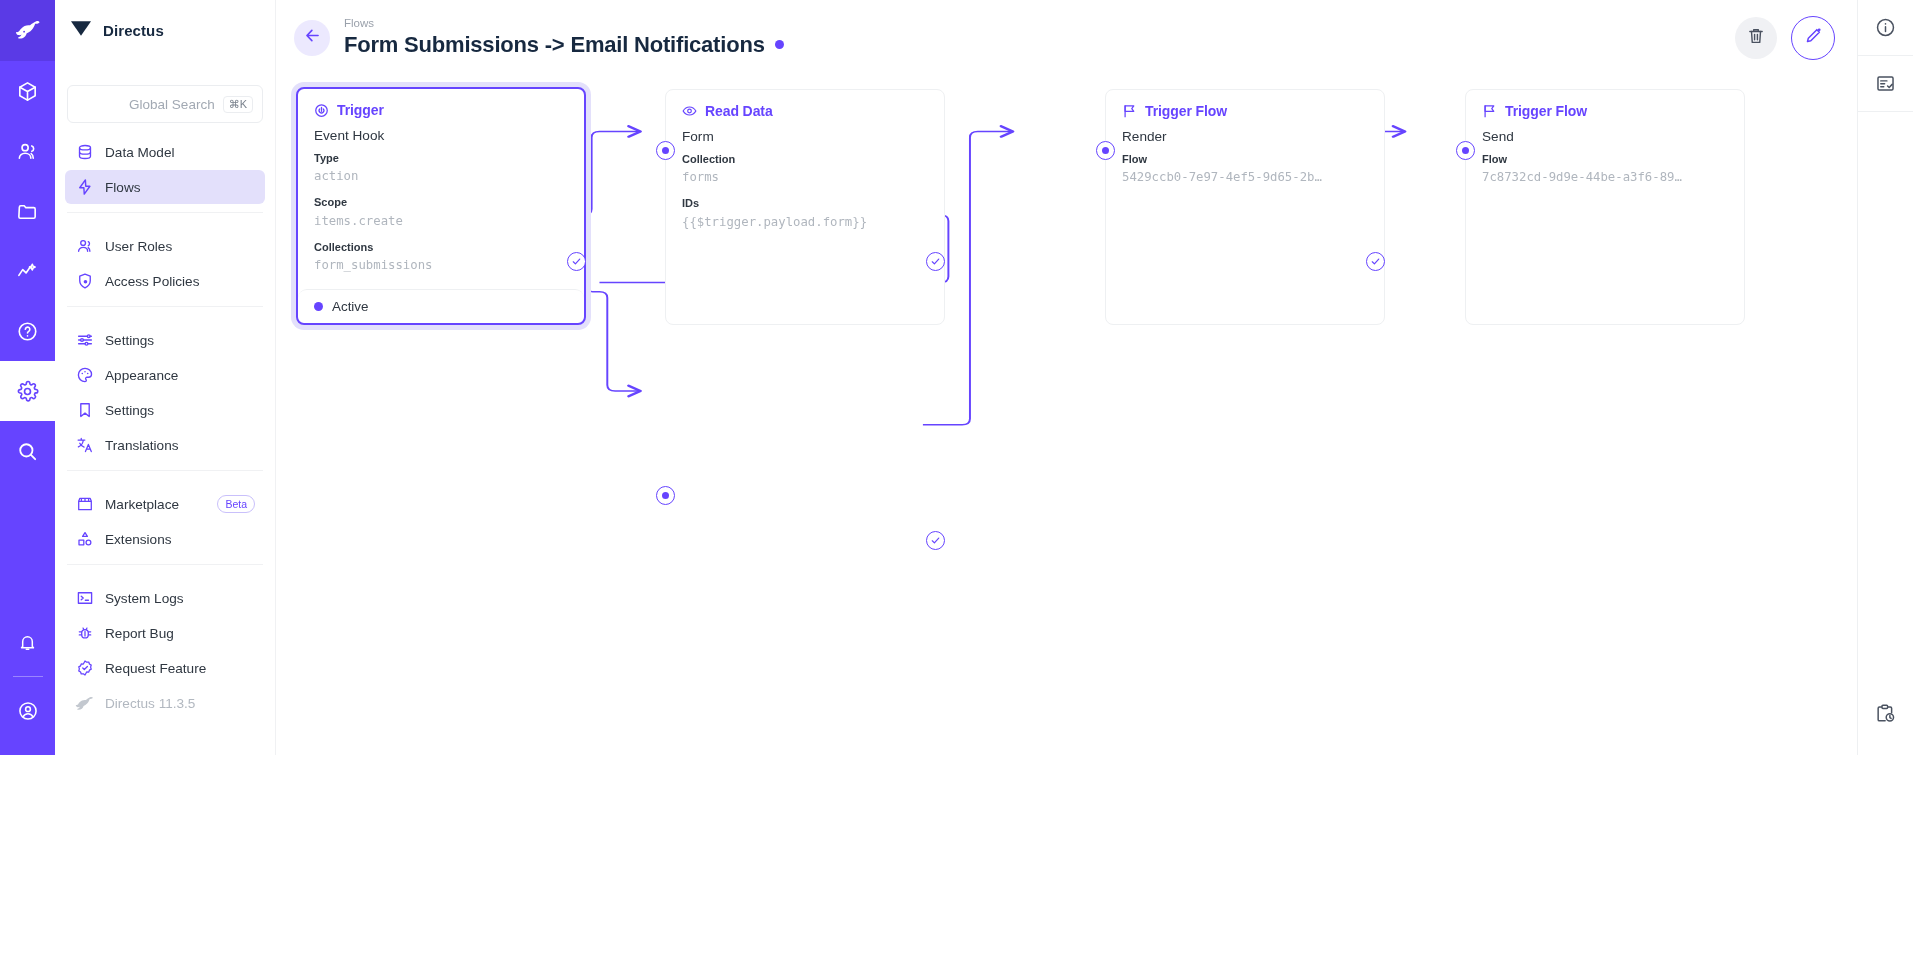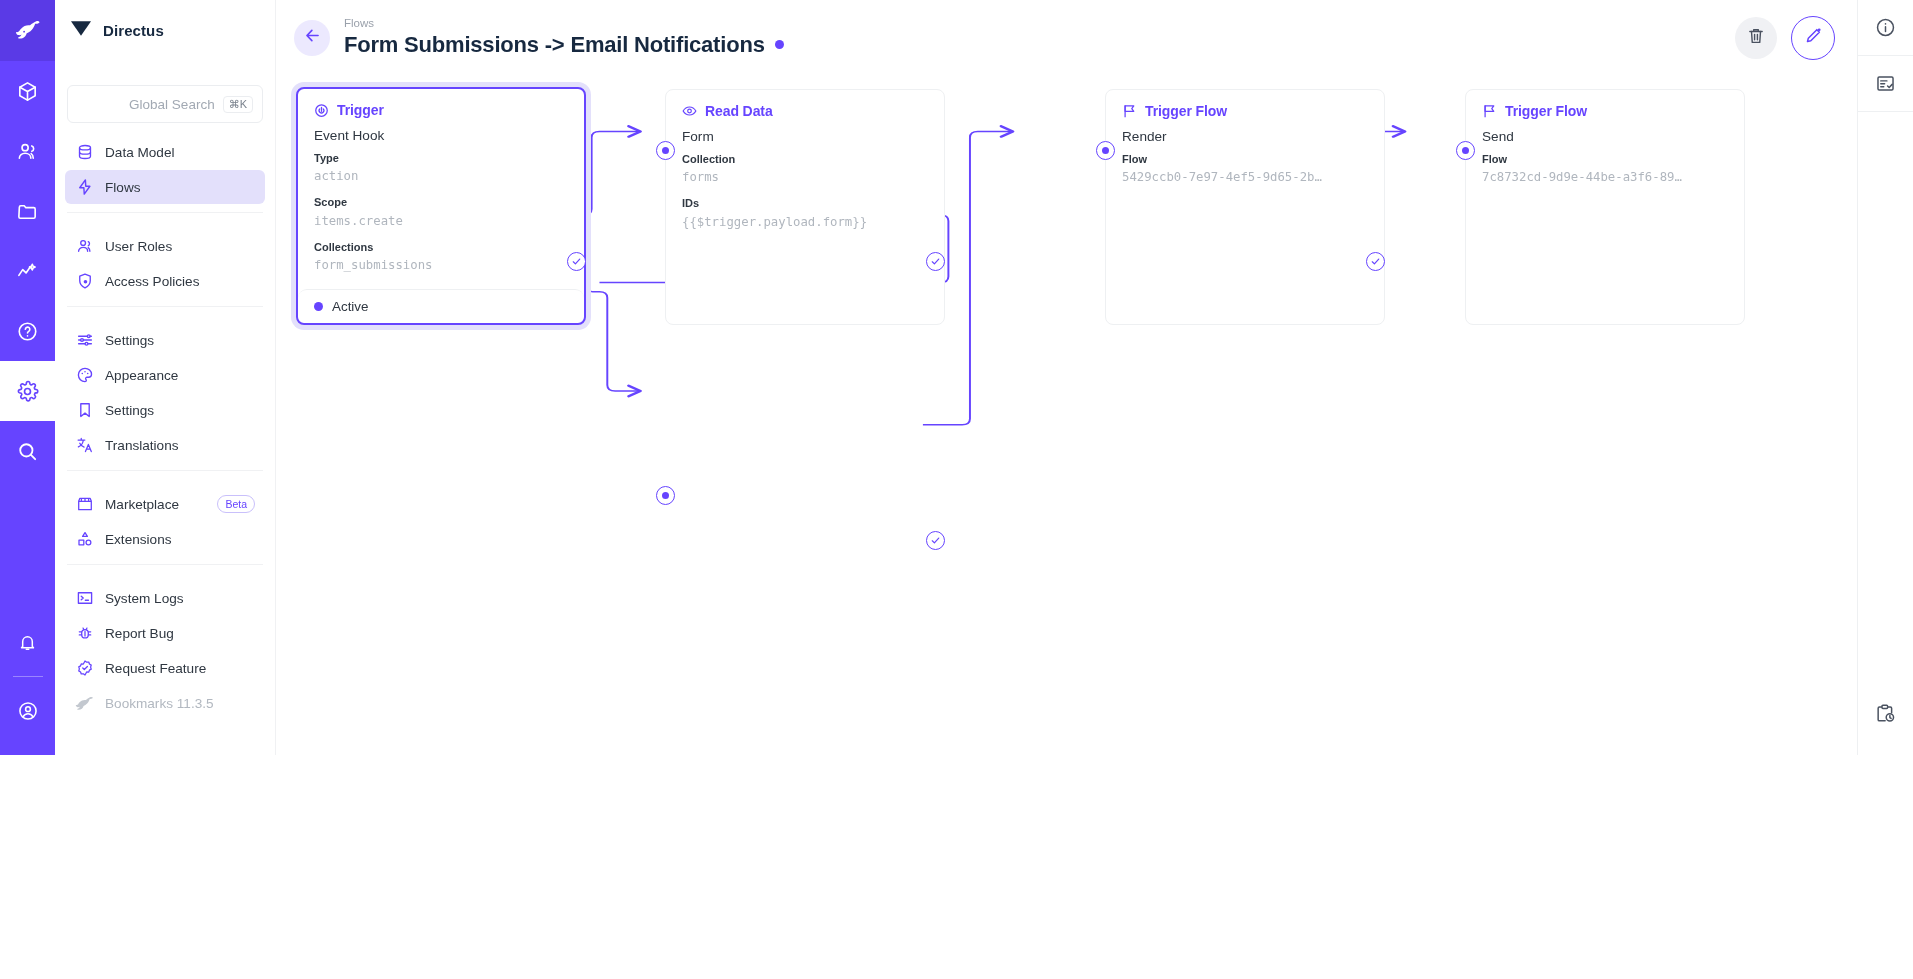--- a/index.html
+++ b/index.html
@@ -374,21 +374,21 @@
             </svg>
         </span>
         <span>Request Feature</span>
       </div>
       <div class="sb-item muted">
         <span class="ic">
           <svg width="19" height="15" viewBox="0 0 26 20" fill="#c3c8cf">
             <path d="M24.6 2.2c-.6-.9-2-1.5-3.3-1C19.4 1.8 17 3.6 15 5.3c-1.6-.3-3.6-.2-5.4.7C7.4 7 5.6 9 4.3 11c-.6.9-1.6 1.3-2.4 1.1-.6-.2-1 .2-.8.8.3 1 1.3 2 2.7 2.2 1 .2 2-.1 2.8-.6-.5 1.2-1.6 2.3-3 2.8-.7.2-.7.9 0 1.1 1.8.5 4.1.1 5.8-1.3 1.2-1 2-2.4 2.3-3.8 1.6-.5 3.4-1.6 4.9-3.3 1.9-2.2 3-4.6 3.5-6.3 1.2.3 2.4.1 3.3-.4.9-.5 1.5-1.4 1.2-2.1z"></path>
           </svg>
         </span>
-        <span>Bookmarks 11.3.5</span>
+        <span>Directus 11.3.5</span>
       </div>
     </div>
   </div>
 
   <div class="main">
 
     <div class="topbar">
       <div class="back-btn">
         <span>
           <svg width="19" height="19" viewBox="0 0 24 24" fill="none" stroke="#6644ff" stroke-width="2.1" stroke-linecap="round" stroke-linejoin="round">

